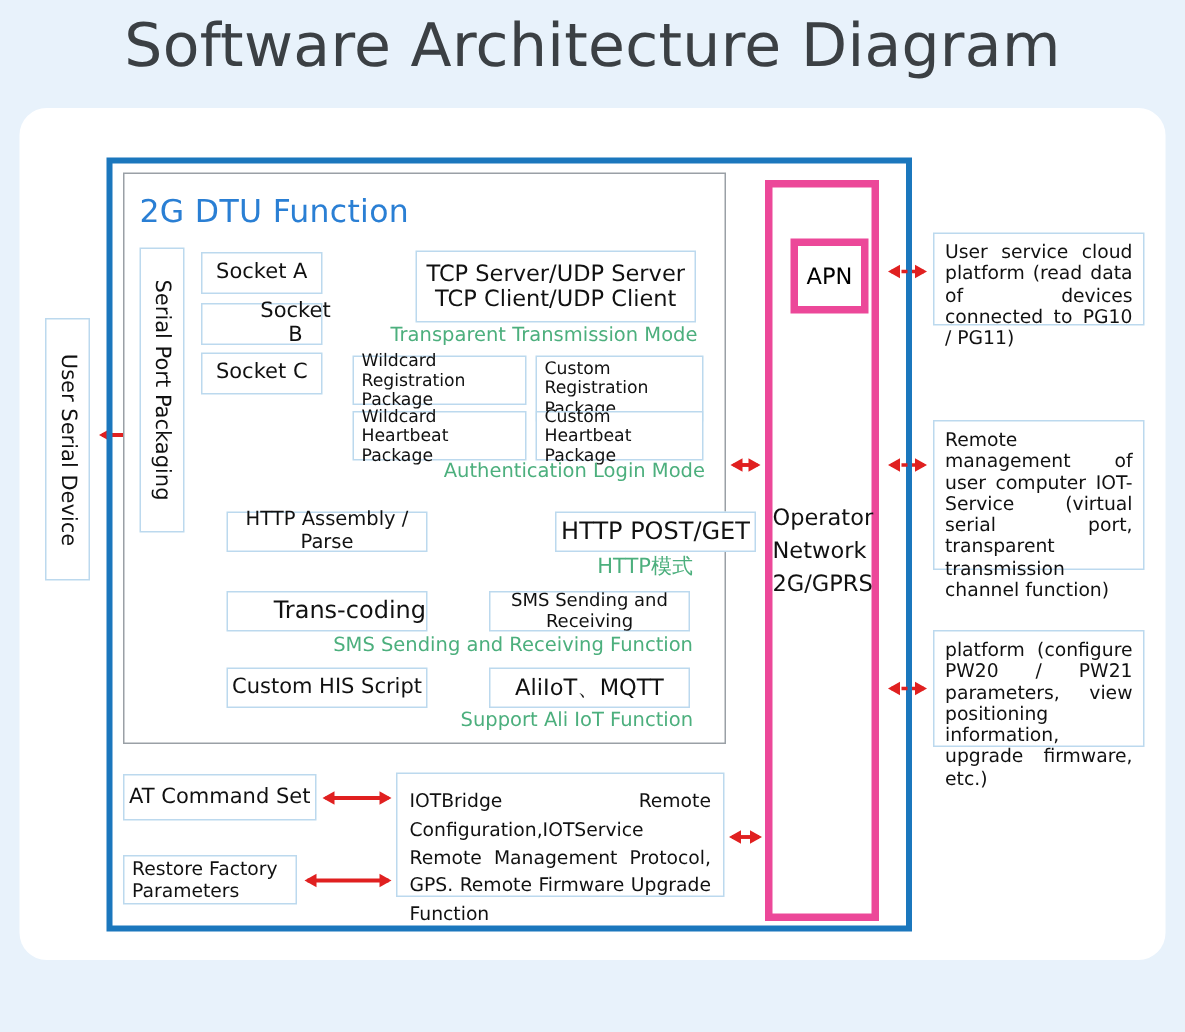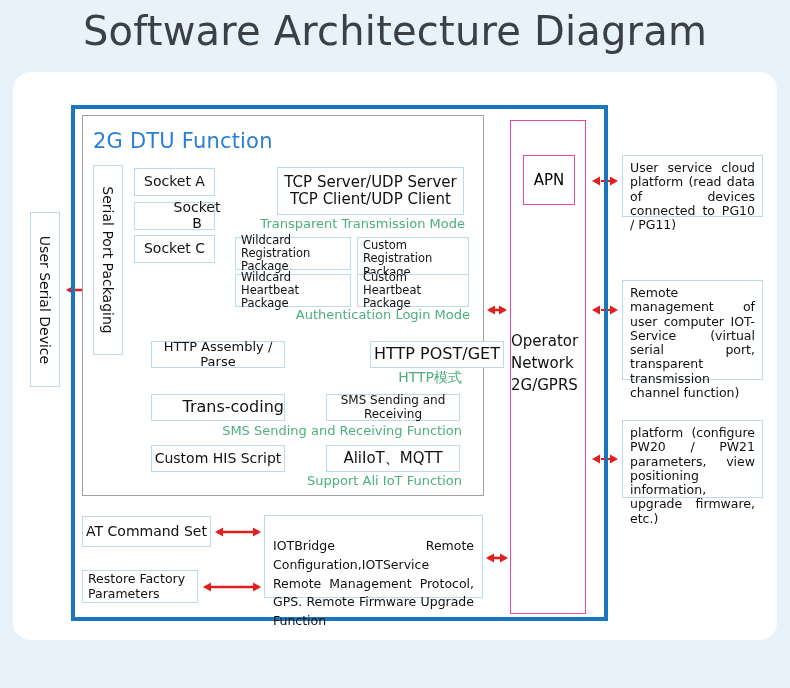--- a/index.html
+++ b/index.html
@@ -111,21 +111,21 @@
     top: 50%;
     transform: translate(-50%, -50%) rotate(90deg);
     white-space: nowrap;
     font-size: 14px;
     color: #111;
   }
 
   
   .gbox {
     position: absolute;
-    border: 1px solid #ec4899;
+    border: 5px solid #ec4899;
     box-sizing: border-box;
     background: #ffffff;
   }
 
   .green-label {
     position: absolute;
     color: #4caf7d;
     font-size: 13px;
     white-space: nowrap;
   }
@@ -294,21 +294,21 @@
   </div>
 
   <div class="box" style="left:82px; top:516px; width:129px; height:31px; font-size:14px;">
     <span>AT Command Set</span>
   </div>
 
   <div class="box left pad" style="left:82px; top:570px; width:116px; height:33px; font-size:12.5px;">
     <span>Restore Factory Parameters</span>
   </div>
 
-  <div class="box just pad" style="left:264px; top:515px; width:219px; height:83px; font-size:12.5px; padding:21px 8px; line-height:1.5;">
+  <div class="box just pad" style="left:264px; top:515px; width:219px; height:83px; font-size:12.5px; padding:9px 8px; line-height:1.5;">
     <span>IOTBridge Remote Configuration,IOTService Remote Management Protocol, GPS. Remote Firmware Upgrade Function</span>
   </div>
 
   <div class="arrow" style="left:211px; top:525px; width:54px;">
     <svg width="54" height="14" viewBox="0 0 54 14">
       <line x1="6" y1="7" x2="48" y2="7" stroke="#e02020" stroke-width="2.6"></line>
       <path d="M12,2.5 L4,7 L12,11.5 Z" fill="#e02020"></path>
       <path d="M42,2.5 L50,7 L42,11.5 Z" fill="#e02020"></path>
     </svg>
   </div>

